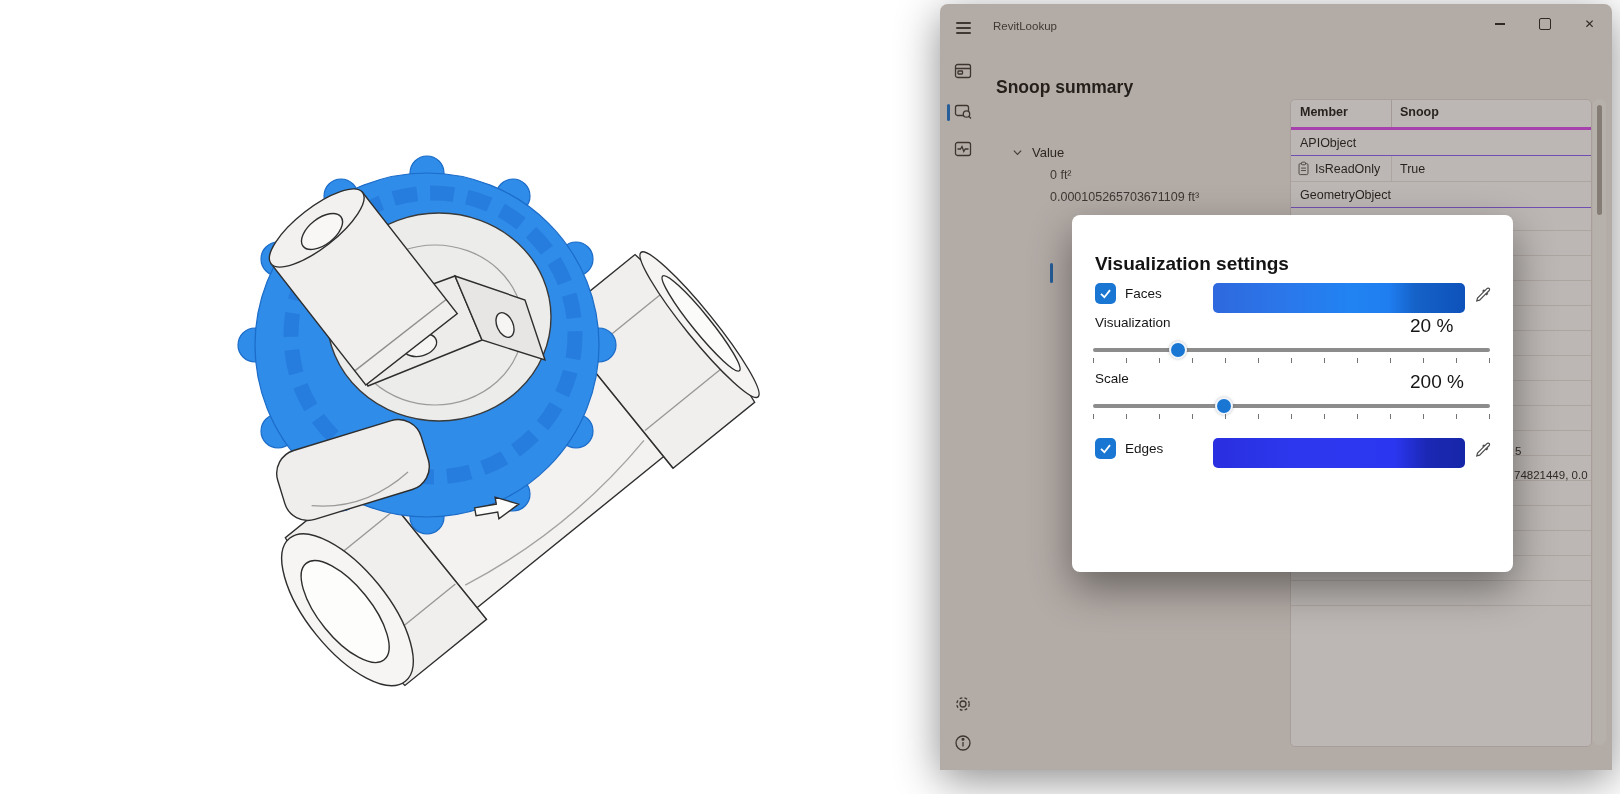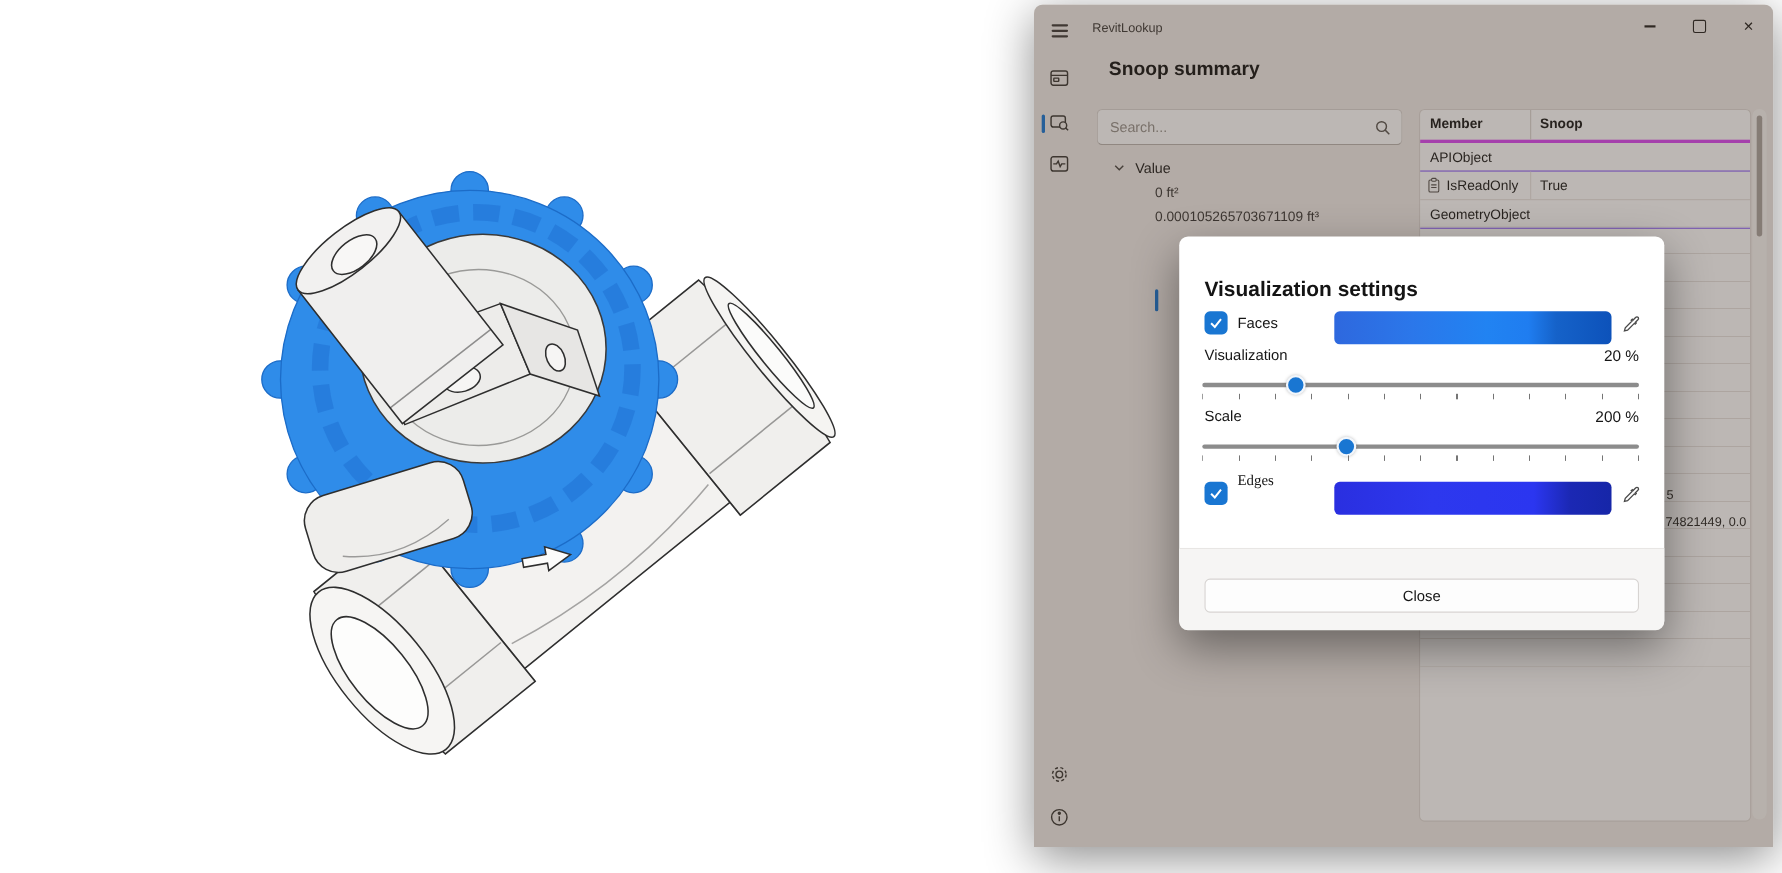--- a/index.html
+++ b/index.html
@@ -45,21 +45,21 @@
   .partial{font-size:11.5px;color:#2a2725;white-space:nowrap;}
   .scrollgutter{width:13px;background:rgba(255,255,255,.38);border-radius:7px;}
   .scrollthumb{width:5px;height:110px;background:#a9a19c;border-radius:3px;}
 
   
   .smoke{left:0;top:0;right:0;bottom:0;background:rgba(64,52,45,.34);z-index:5;}
   #modal{left:132px;top:211px;width:441px;height:357px;background:#fff;border-radius:8px;
          box-shadow:0 16px 42px rgba(0,0,0,.42);z-index:10;}
   .dlg-title{font-size:19px;font-weight:600;color:#141414;}
   .dlg-label{font-size:13.5px;color:#161616;}
-  .dlg-value{font-size:14px;color:#161616;text-align:right;}
+  .dlg-value{font-size:19px;color:#161616;}
   .checkbox{width:21px;height:21px;background:#1976d2;border-radius:5px;display:flex;
             align-items:center;justify-content:center;}
   .colorbar{width:252px;height:30px;border-radius:5px;}
   .slidertrack{width:397px;height:4px;background:#8c8c8c;border-radius:2px;}
   .sliderthumb{width:14px;height:14px;background:#1976d2;border:2px solid #f2f6fb;border-radius:50%;
                box-shadow:0 0 3px rgba(0,0,0,.25);}
   .ticks{width:398px;height:5px;background:repeating-linear-gradient(to right,#757575 0 1px,transparent 1px 33px);}
   .dlg-footer{left:0;top:283px;width:441px;height:74px;background:#f6f5f4;border-top:1px solid #e6e4e2;
               border-radius:0 0 8px 8px;}
   #closebtn{left:23px;top:27px;width:395px;height:31px;background:#fdfdfd;border:1px solid #d7d4d2;
@@ -182,28 +182,21 @@
       </svg>
     </div>
     <div class="abs" style="left:14px;top:730px;">
       <svg class="navicon" viewBox="0 0 18 18" fill="none" stroke="#3c3733" stroke-width="1.3">
         <circle cx="9" cy="9" r="7"></circle>
           <line x1="9" y1="8" x2="9" y2="12.5"></line>
           <circle cx="9" cy="5.3" r=".9" fill="#3c3733"></circle>
       </svg>
     </div>
 
-    <div class="abs panel-title" style="left:56px;top:48px;margin-left:12px;">Snoop summary</div>
-    <div class="abs searchbox" style="left:57px;top:95px;">
-      <input placeholder="Search..." style="">
-      <svg width="14" height="14" viewBox="0 0 14 14" fill="none" stroke="#5a544f" stroke-width="1.3" style="margin-right:10px;">
-        <circle cx="6" cy="6" r="4.4"></circle>
-          <line x1="9.3" y1="9.3" x2="13" y2="13"></line>
-      </svg>
-    </div>
+    <div class="abs panel-title" style="left:56px;top:73px;">Snoop summary</div>
     <div class="abs" style="left:72px;top:141px;display:flex;gap:9px;align-items:center;">
       <svg width="11" height="11" viewBox="0 0 12 12" fill="none" stroke="#4a4541" stroke-width="1.4">
         <path d="M2 4 L6 8 L10 4"></path>
       </svg>
       <span class="tree-root">Value</span>
     </div>
     <div class="abs tree-child" style="left:110px;top:164px;">0 ft²</div>
     <div class="abs tree-child" style="left:110px;top:186px;">0.000105265703671109 ft³</div>
     <div class="abs navpill" style="left:110px;top:259px;height:20px;"></div>
 
@@ -260,25 +253,22 @@
       <div class="abs dlg-value" style="left:338px;top:156px;width:80px;">200 %</div>
       <div class="abs slidertrack" style="left:21px;top:189px;"></div>
       <div class="abs sliderthumb" style="left:143px;top:182px;"></div>
       <div class="abs ticks" style="left:21px;top:199px;"></div>
 
       <div class="abs checkbox" style="left:23px;top:223px;">
         <svg width="15" height="15" viewBox="0 0 20 20" fill="none" stroke="#fff" stroke-width="2.4">
           <polyline points="4,10.5 8.5,15 16,5.5"></polyline>
         </svg>
       </div>
-      <div class="abs dlg-label" style="left:53px;top:214px;font-family:Liberation Serif, serif;">Edges</div>
+      <div class="abs dlg-label" style="left:53px;top:226px;">Edges</div>
       <div class="abs colorbar" style="left: 141px; top: 223px; background: linear-gradient(90deg, rgb(42, 47, 224) 0%, rgb(45, 56, 238) 35%, rgb(43, 54, 240) 72%, rgb(27, 40, 180) 85%, rgb(22, 38, 168) 100%);"></div>
       <svg class="abs" style="left:402px;top:226px;" width="18" height="18" viewBox="0 0 24 24" fill="none" stroke="#4a4a4a" stroke-width="1.6">
         <path d="M20.5 3.5a2.3 2.3 0 0 0-3.3 0l-3 3-1-1-1.3 1.3 1 1-8.2 8.2-1 3.8 3.8-1 8.2-8.2 1 1 1.3-1.3-1-1 3-3a2.3 2.3 0 0 0 .5-2.8z"></path>
       </svg>
 
-      <div class="abs dlg-footer">
-        <button id="closebtn" class="abs">Close</button>
-      </div>
     </div>
 
   </div>
 </div>
 
 </body></html>

